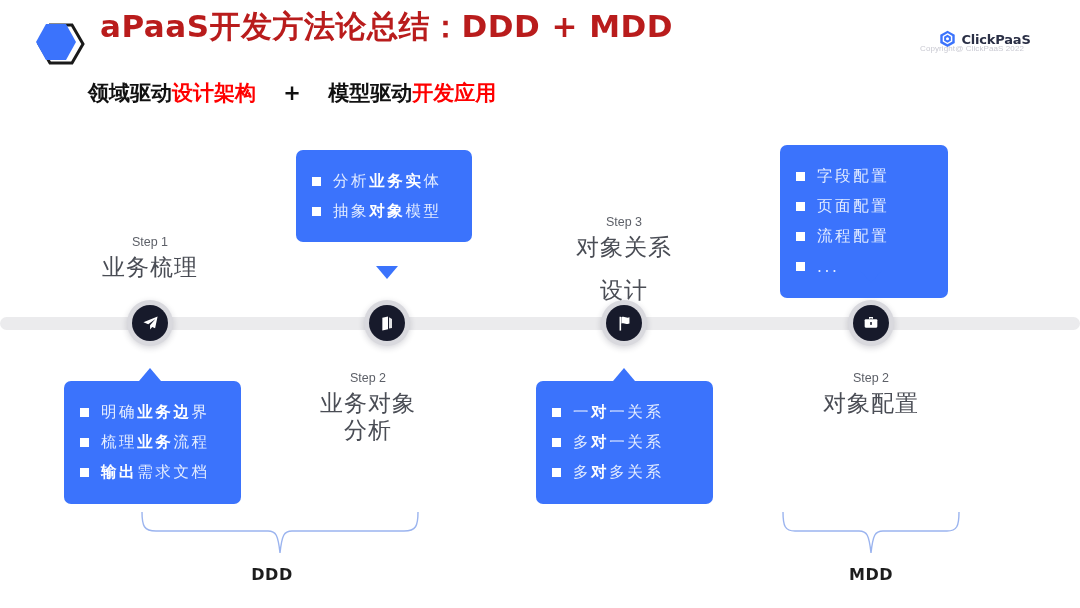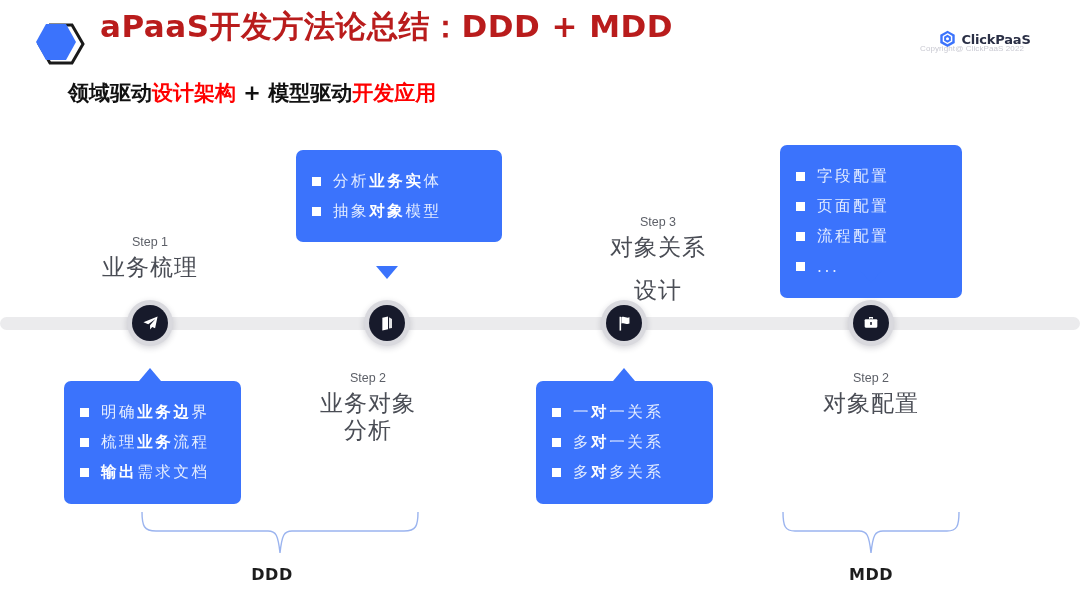--- a/index.html
+++ b/index.html
@@ -39,21 +39,21 @@
     position: absolute;
     left: 68px;
     top: 79px;
     font-size: 21px;
     font-weight: 700;
     white-space: nowrap;
     color: #111111;
     font-family: "DejaVu Sans", "Liberation Sans", sans-serif;
   }
   .sub-hl { color: #ff0000; }
-  .sub-plain { color: #111111; }
+  .sub-plain { color: #111111; margin-left: 20px; }
 
   
   #brand-lockup {
     position: absolute;
     right: 30px;
     top: 30px;
     text-align: left;
     width: 130px;
   }
   #brand-row {
@@ -260,21 +260,21 @@
   <div class="step-no">Step 1</div>
   <div class="step-title">业务梳理</div>
 </div>
 
 <div class="step-label" style="left:368px; top:370px;">
   <div class="step-no">Step 2</div>
   <div class="step-title">业务对象</div>
   <div class="step-title" style="margin-top:0;">分析</div>
 </div>
 
-<div class="step-label" style="left:658px; top:214px;">
+<div class="step-label" style="left:624px; top:214px;">
   <div class="step-no">Step 3</div>
   <div class="step-title">对象关系</div>
   <div class="step-title" style="margin-top:16px;">设计</div>
 </div>
 
 <div class="step-label" style="left:871px; top:370px;">
   <div class="step-no">Step 2</div>
   <div class="step-title">对象配置</div>
 </div>
 
@@ -287,21 +287,21 @@
   <div class="card-item">
     <span class="bullet"></span>
     <span class="card-text"><span>梳理</span><b>业务</b><span>流程</span></span>
   </div>
   <div class="card-item">
     <span class="bullet"></span>
     <span class="card-text"><b>输出</b><span>需求文档</span></span>
   </div>
 </div>
 
-<div class="card" style="left:296px; top:150px; width:206px;">
+<div class="card" style="left:296px; top:150px; width:176px;">
   <div class="card-item">
     <span class="bullet"></span>
     <span class="card-text"><span>分析</span><b>业务实</b><span>体</span></span>
   </div>
   <div class="card-item">
     <span class="bullet"></span>
     <span class="card-text"><span>抽象</span><b>对象</b><span>模型</span></span>
   </div>
 </div>
 <div class="tail tail-down" style="left:376px; top:266px;"></div>
@@ -315,21 +315,21 @@
   <div class="card-item">
     <span class="bullet"></span>
     <span class="card-text"><span>多</span><b>对</b><span>一关系</span></span>
   </div>
   <div class="card-item">
     <span class="bullet"></span>
     <span class="card-text"><span>多</span><b>对</b><span>多关系</span></span>
   </div>
 </div>
 
-<div class="card" style="left:780px; top:145px; width:182px;">
+<div class="card" style="left:780px; top:145px; width:168px;">
   <div class="card-item">
     <span class="bullet"></span>
     <span class="card-text">字段配置</span>
   </div>
   <div class="card-item">
     <span class="bullet"></span>
     <span class="card-text">页面配置</span>
   </div>
   <div class="card-item">
     <span class="bullet"></span>

